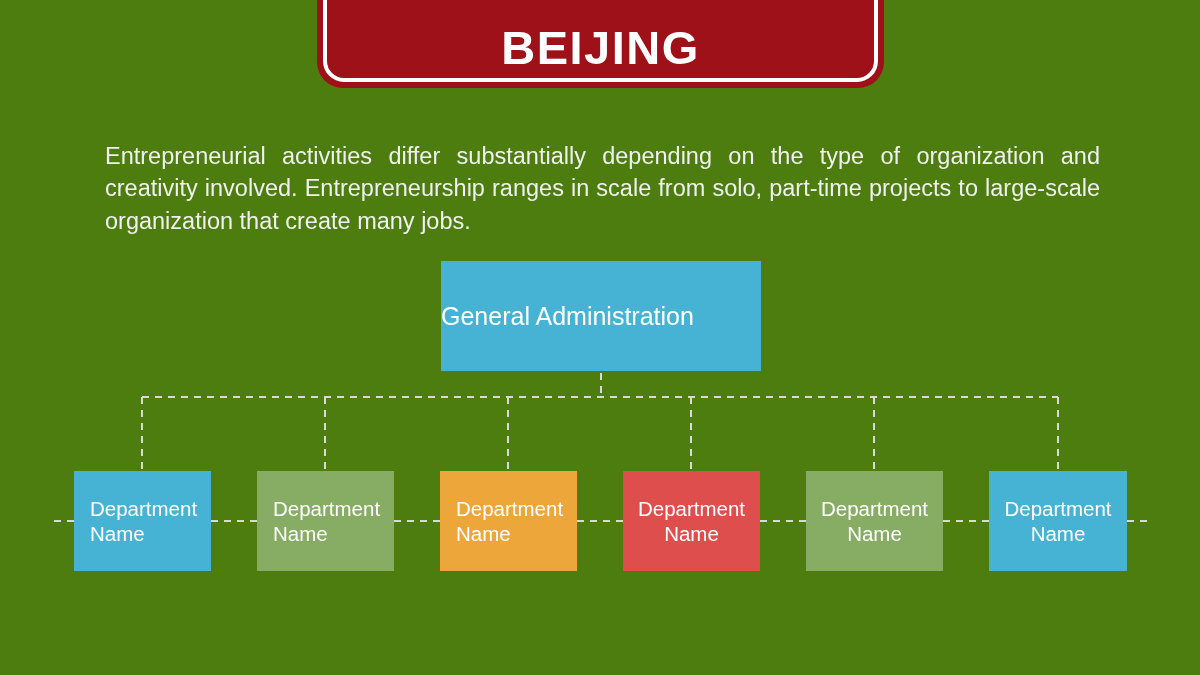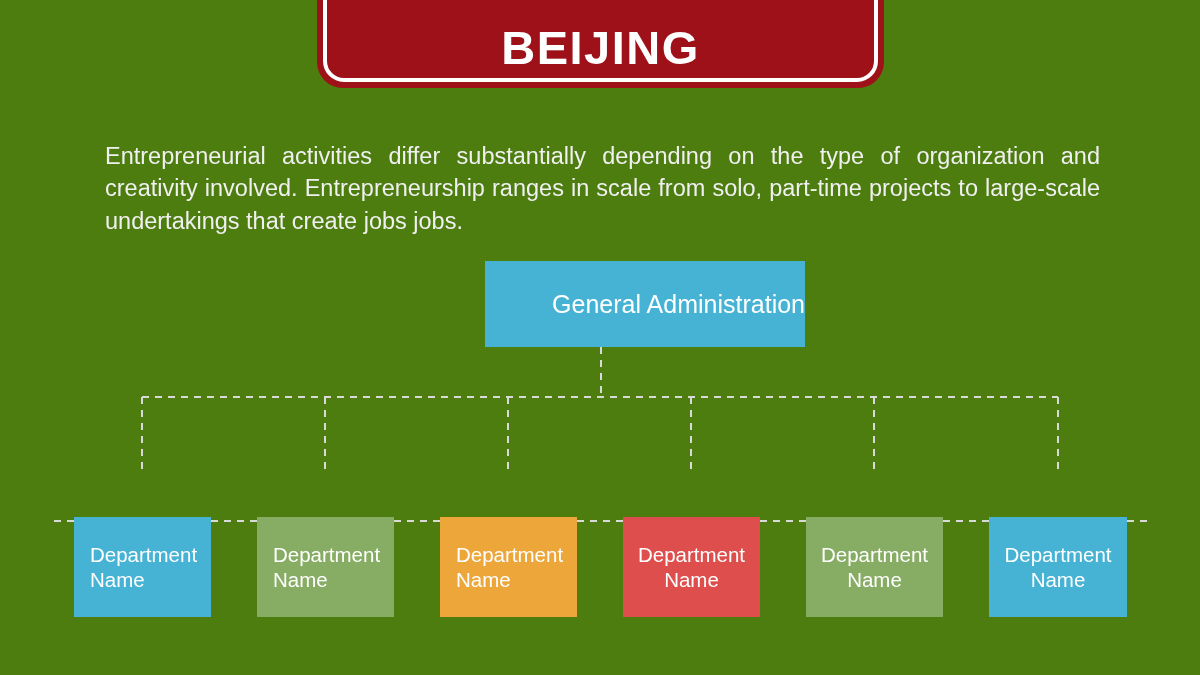--- a/index.html
+++ b/index.html
@@ -70,35 +70,33 @@
   .node {
     position:absolute;
     display:flex;
     align-items:center;
     color:#ffffff;
     line-height:1.22;
   }
 
   .node-root {
     left:441px; top:261px;
-    width:320px; height:86px;
+    width:320px; height:110px;
     background:#46b3d5;
-    justify-content:flex-end;
+    justify-content:flex-start;
     text-align:center;
     font-size:25px;
-    margin-left:44px;
   }
 
   .node-dept {
     top:471px;
     height:100px;
     font-size:20.5px;
     padding-left:16px;
     padding-right:10px;
-    margin-top:46px;
   }
   .node-dept .node-label { display:block; width:100%; }
 
   
   .d1 { left:74px;  width:137px; background:#46b3d5; }
   .d2 { left:257px; width:137px; background:#87ac63; }
   .d3 { left:440px; width:137px; background:#eca63a; }
   .d4 { left:623px; width:137px; background:#dd4e4c; text-align:center; padding-left:10px; }
   .d5 { left:806px; width:137px; background:#87ac63; text-align:center; padding-left:10px; }
   .d6 { left:989px; width:138px; background:#46b3d5; text-align:center; padding-left:10px; }
@@ -106,21 +104,21 @@
 </head>
 <body>
 
 <div id="slide">
 
   <div class="banner">
     <div class="banner-inner"></div>
     <div class="banner-text">BEIJING</div>
   </div>
 
-  <div class="body-copy">Entrepreneurial activities differ substantially depending on the type of organization and creativity involved. Entrepreneurship ranges in scale from solo, part-time projects to large-scale undertakings that create jobs jobs.</div>
+  <div class="body-copy">Entrepreneurial activities differ substantially depending on the type of organization and creativity involved. Entrepreneurship ranges in scale from solo, part-time projects to large-scale organization that create many jobs.</div>
 
   <div class="chart">
 
     <svg class="connectors" viewBox="0 0 1200 675">
       <g stroke="#d9d9d9" stroke-width="2" stroke-dasharray="7,6" fill="none">
 
         <line x1="601" y1="347" x2="601" y2="397"></line>
 
         <line x1="142" y1="397" x2="1058" y2="397"></line>
 

